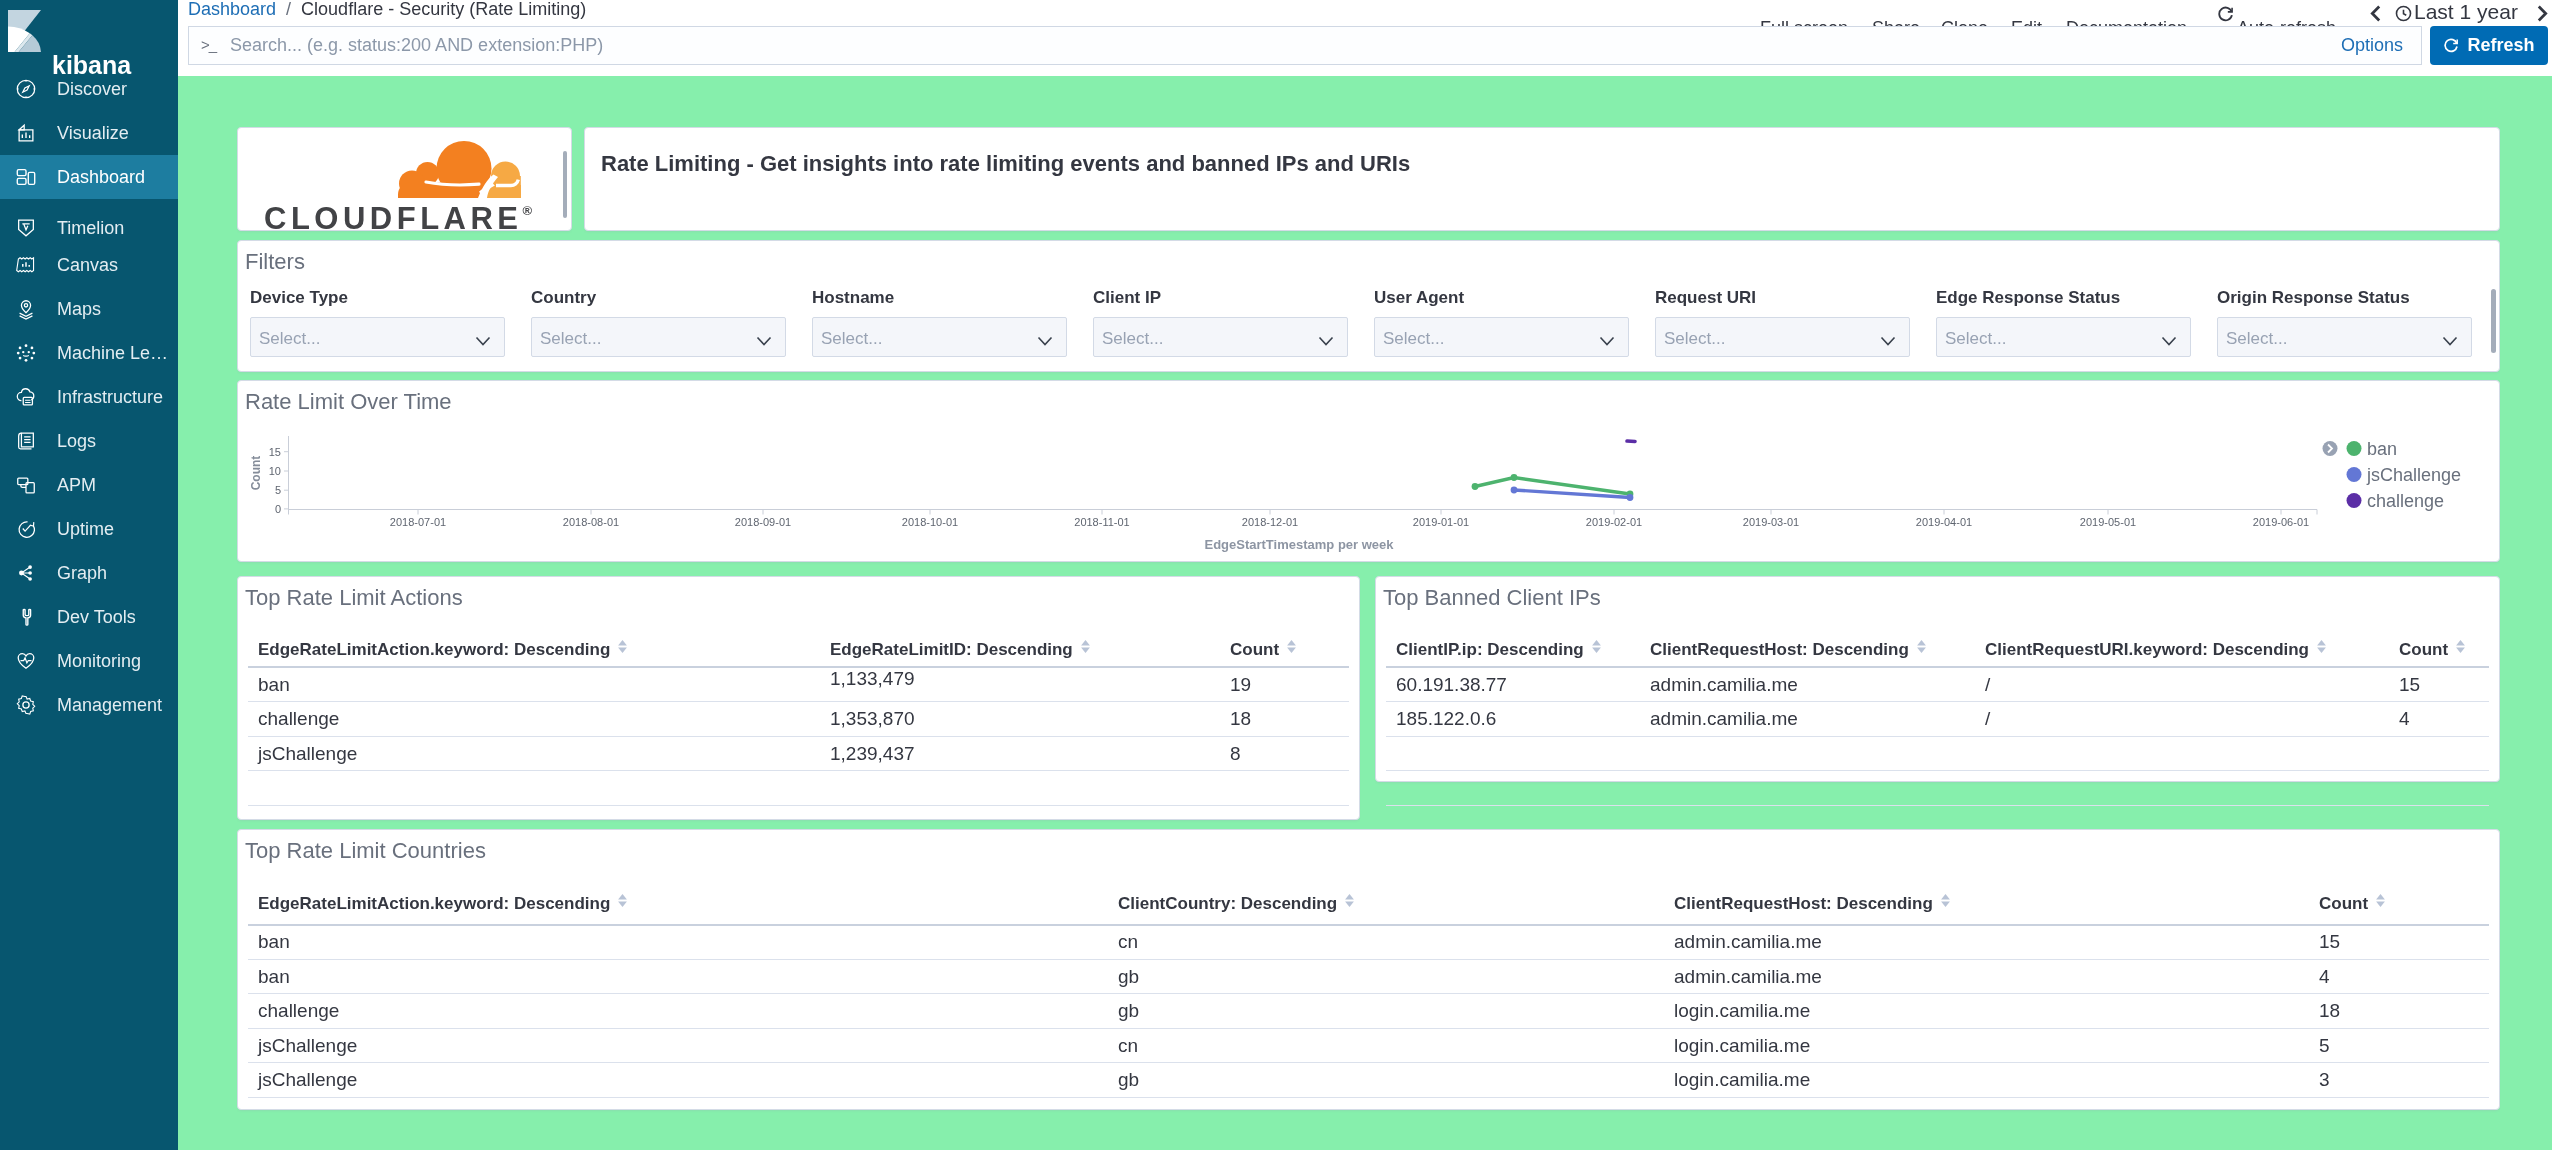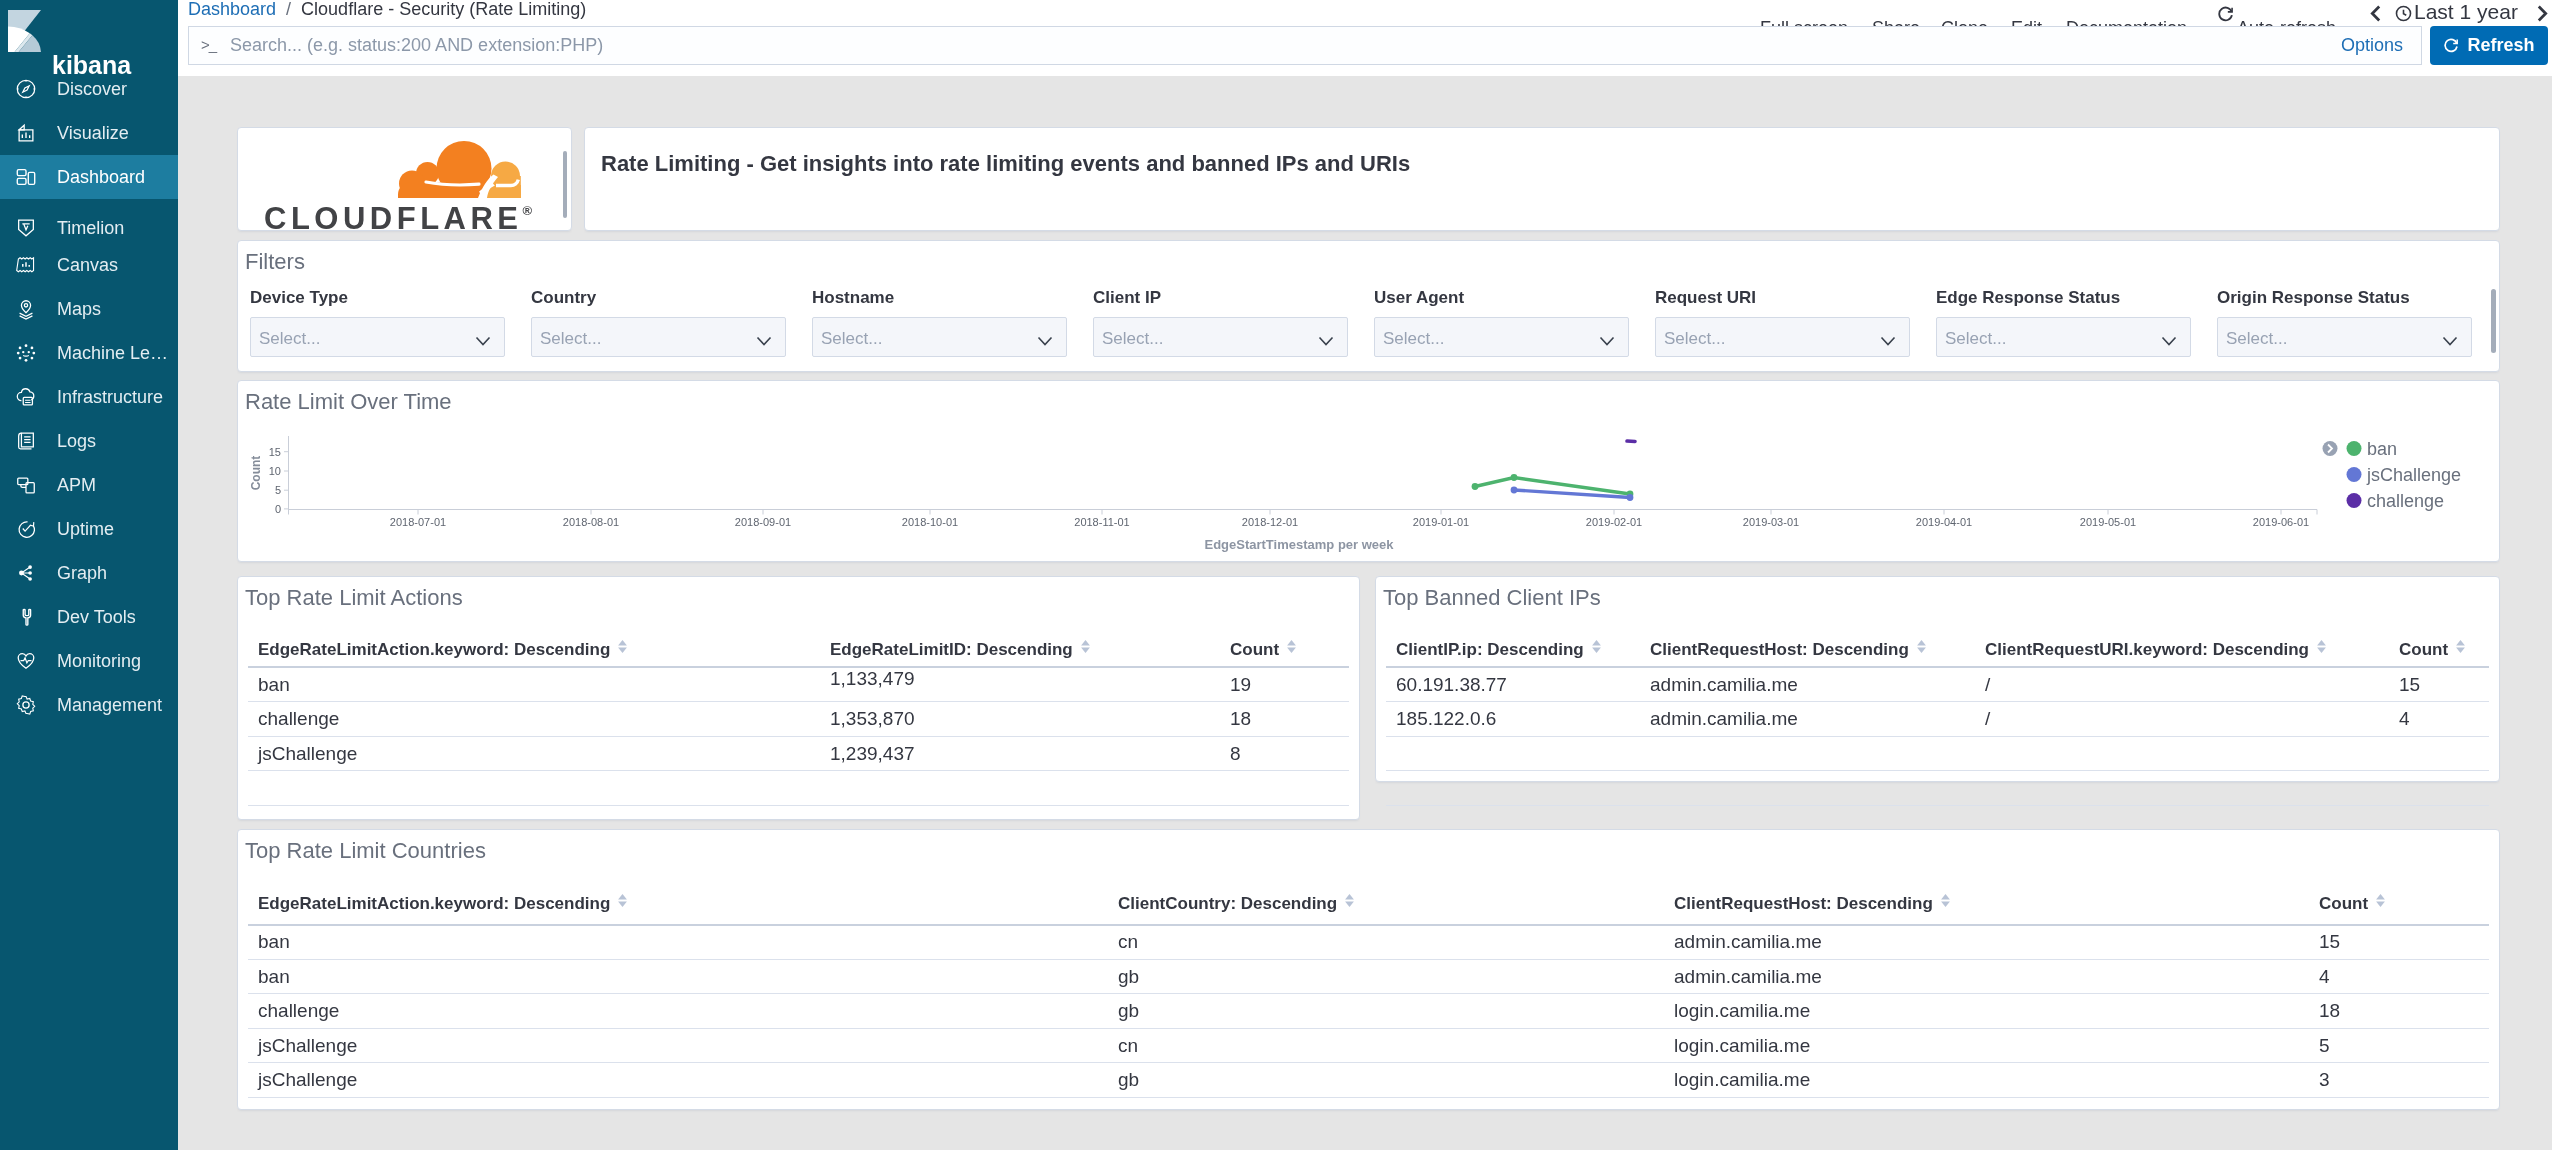--- a/index.html
+++ b/index.html
@@ -1,17 +1,17 @@
 <!DOCTYPE html>
 <html><head>
 <meta charset="utf-8">
 <style>
 * { margin:0; padding:0; box-sizing:border-box; }
 html,body { -webkit-font-smoothing:antialiased; width:2552px; height:1150px; font-family:"Liberation Sans", sans-serif; overflow:hidden; }
-#page { position:relative; width:2552px; height:1150px; background:#e5e5e5; }
+#page { position:relative; width:2552px; height:1150px; background:#86efac; }
 
 #sidebar { position:absolute; left:0; top:0; width:178px; height:1150px; background:#07566f; }
 .navitem { position:absolute; left:0; width:178px; height:44px; }
 .navitem.active { background:#1d7da0; }
 .nav-ico { position:absolute; left:15px; top:11px; width:22px; height:22px; }
 .nav-lbl { position:absolute; left:57px; top:50%; transform:translateY(-50%); font-size:18px; color:#e3edf2; white-space:nowrap; }
 .navitem.active .nav-lbl { color:#fff; }
 #kblogo { position:absolute; left:8px; top:10px; width:33px; height:42px; }
 #kbword { position:absolute; left:52px; top:15px; font-size:25px; font-weight:600; color:#fff; letter-spacing:0;margin-top:36px; }
 

